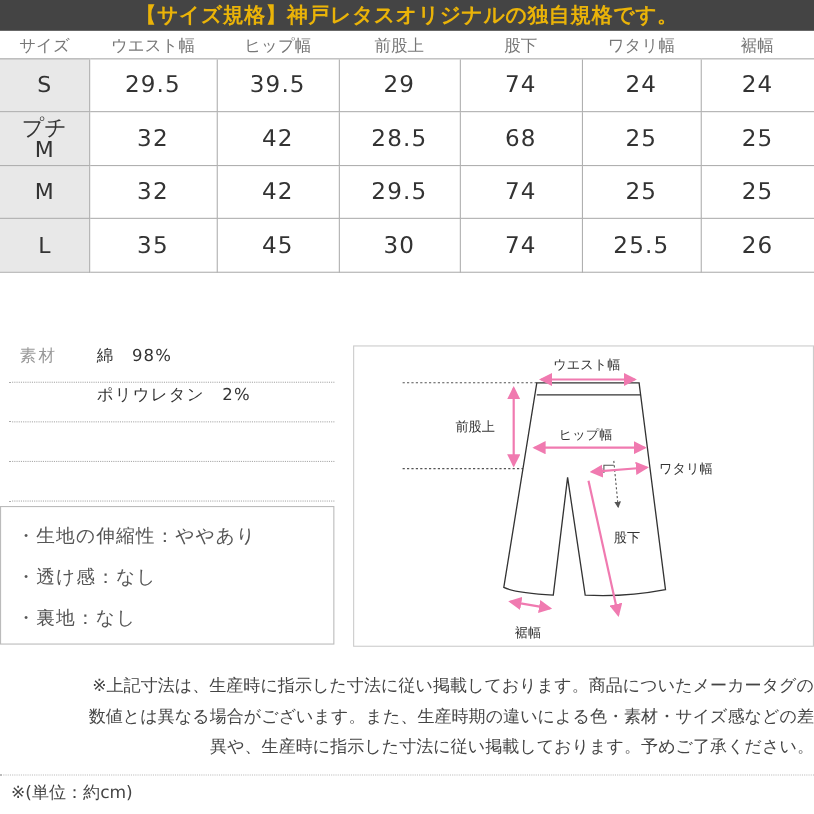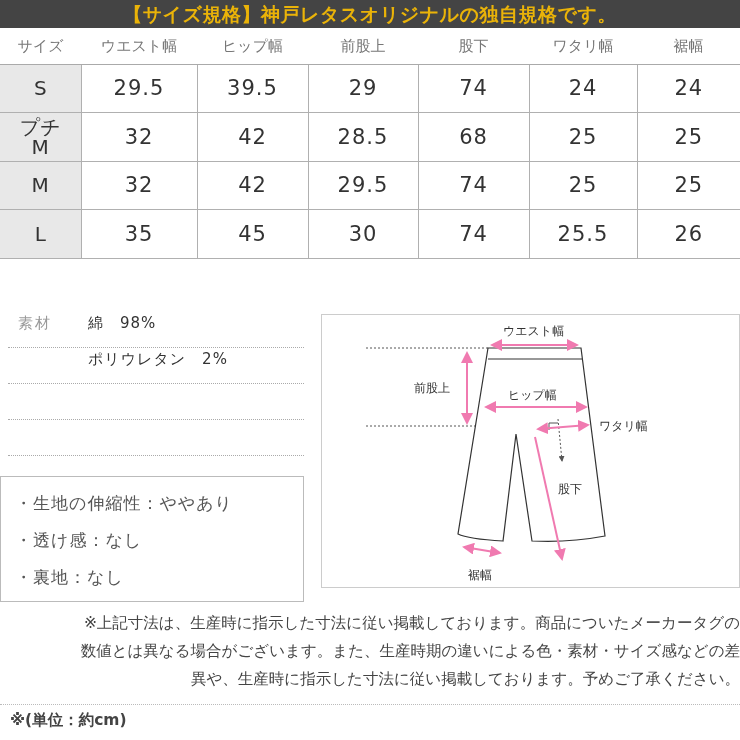--- a/index.html
+++ b/index.html
@@ -11,21 +11,21 @@
     background: #444444; color: #eab308;
     font-size: 19px; font-weight: bold; text-align: center; line-height: 28px;
     letter-spacing: 0.5px;
   }
 
   .size-table {
     position: absolute; left: 0; top: 29px; width: 740px;
     border-collapse: collapse; table-layout: fixed;
   }
   .size-table th {
-    height: 35px; font-weight: normal; font-size: 15px; color: #777;
+    height: 24px; font-weight: normal; font-size: 15px; color: #777;
     text-align: center; border: none; border-bottom: 1px solid #aaa;
     line-height: 22px;
   }
   .size-table td {
     height: 48.5px; text-align: center; font-size: 21px; color: #333;
     border: 1px solid #b0b0b0;
     font-family: "DejaVu Sans", sans-serif;
     letter-spacing: 1px;
   }
   .size-table td.size-cell {
@@ -42,21 +42,20 @@
     height: 36px; position: relative;
     border-bottom: 1px dotted #aaa;
   }
   .material-row span { position: absolute; top: 2px; font-size: 15px; }
   .mat-label { left: 10px; color: #999; letter-spacing: 2px; }
   .mat-value { left: 80px; color: #333; letter-spacing: 1px; }
 
   .props-box {
     position: absolute; left: 0; top: 460px; width: 304px; height: 126px;
     border: 1px solid #bbb;
-    margin-top: 16px;
   }
   .prop {
     position: absolute; left: 14px; font-size: 17px; color: #555;
     letter-spacing: 1px;
   }
 
   .diagram-box {
     position: absolute; left: 321px; top: 314px; width: 419px; height: 274px;
     border: 1px solid #ccc;
   }
@@ -66,21 +65,21 @@
   .notes {
     position: absolute; left: 10px; top: 609px; width: 730px;
     font-size: 15.5px; color: #444; line-height: 28px; text-align: right;
   }
   .notes .indent { padding-left: 20px; }
   .divider {
     position: absolute; left: 0; top: 704px; width: 740px;
     border-top: 1px dotted #bbb;
   }
   .unit {
-    position: absolute; left: 10px; top: 710px; font-size: 15.5px; color: #444; font-weight: bold;
+    position: absolute; left: 10px; top: 710px; font-size: 15.5px; color: #444;
   }
 </style>
 </head>
 <body>
 
 <div class="title-bar">【サイズ規格】神戸レタスオリジナルの独自規格です。</div>
 
 <table class="size-table">
   <colgroup>
     <col style="width:81px">

